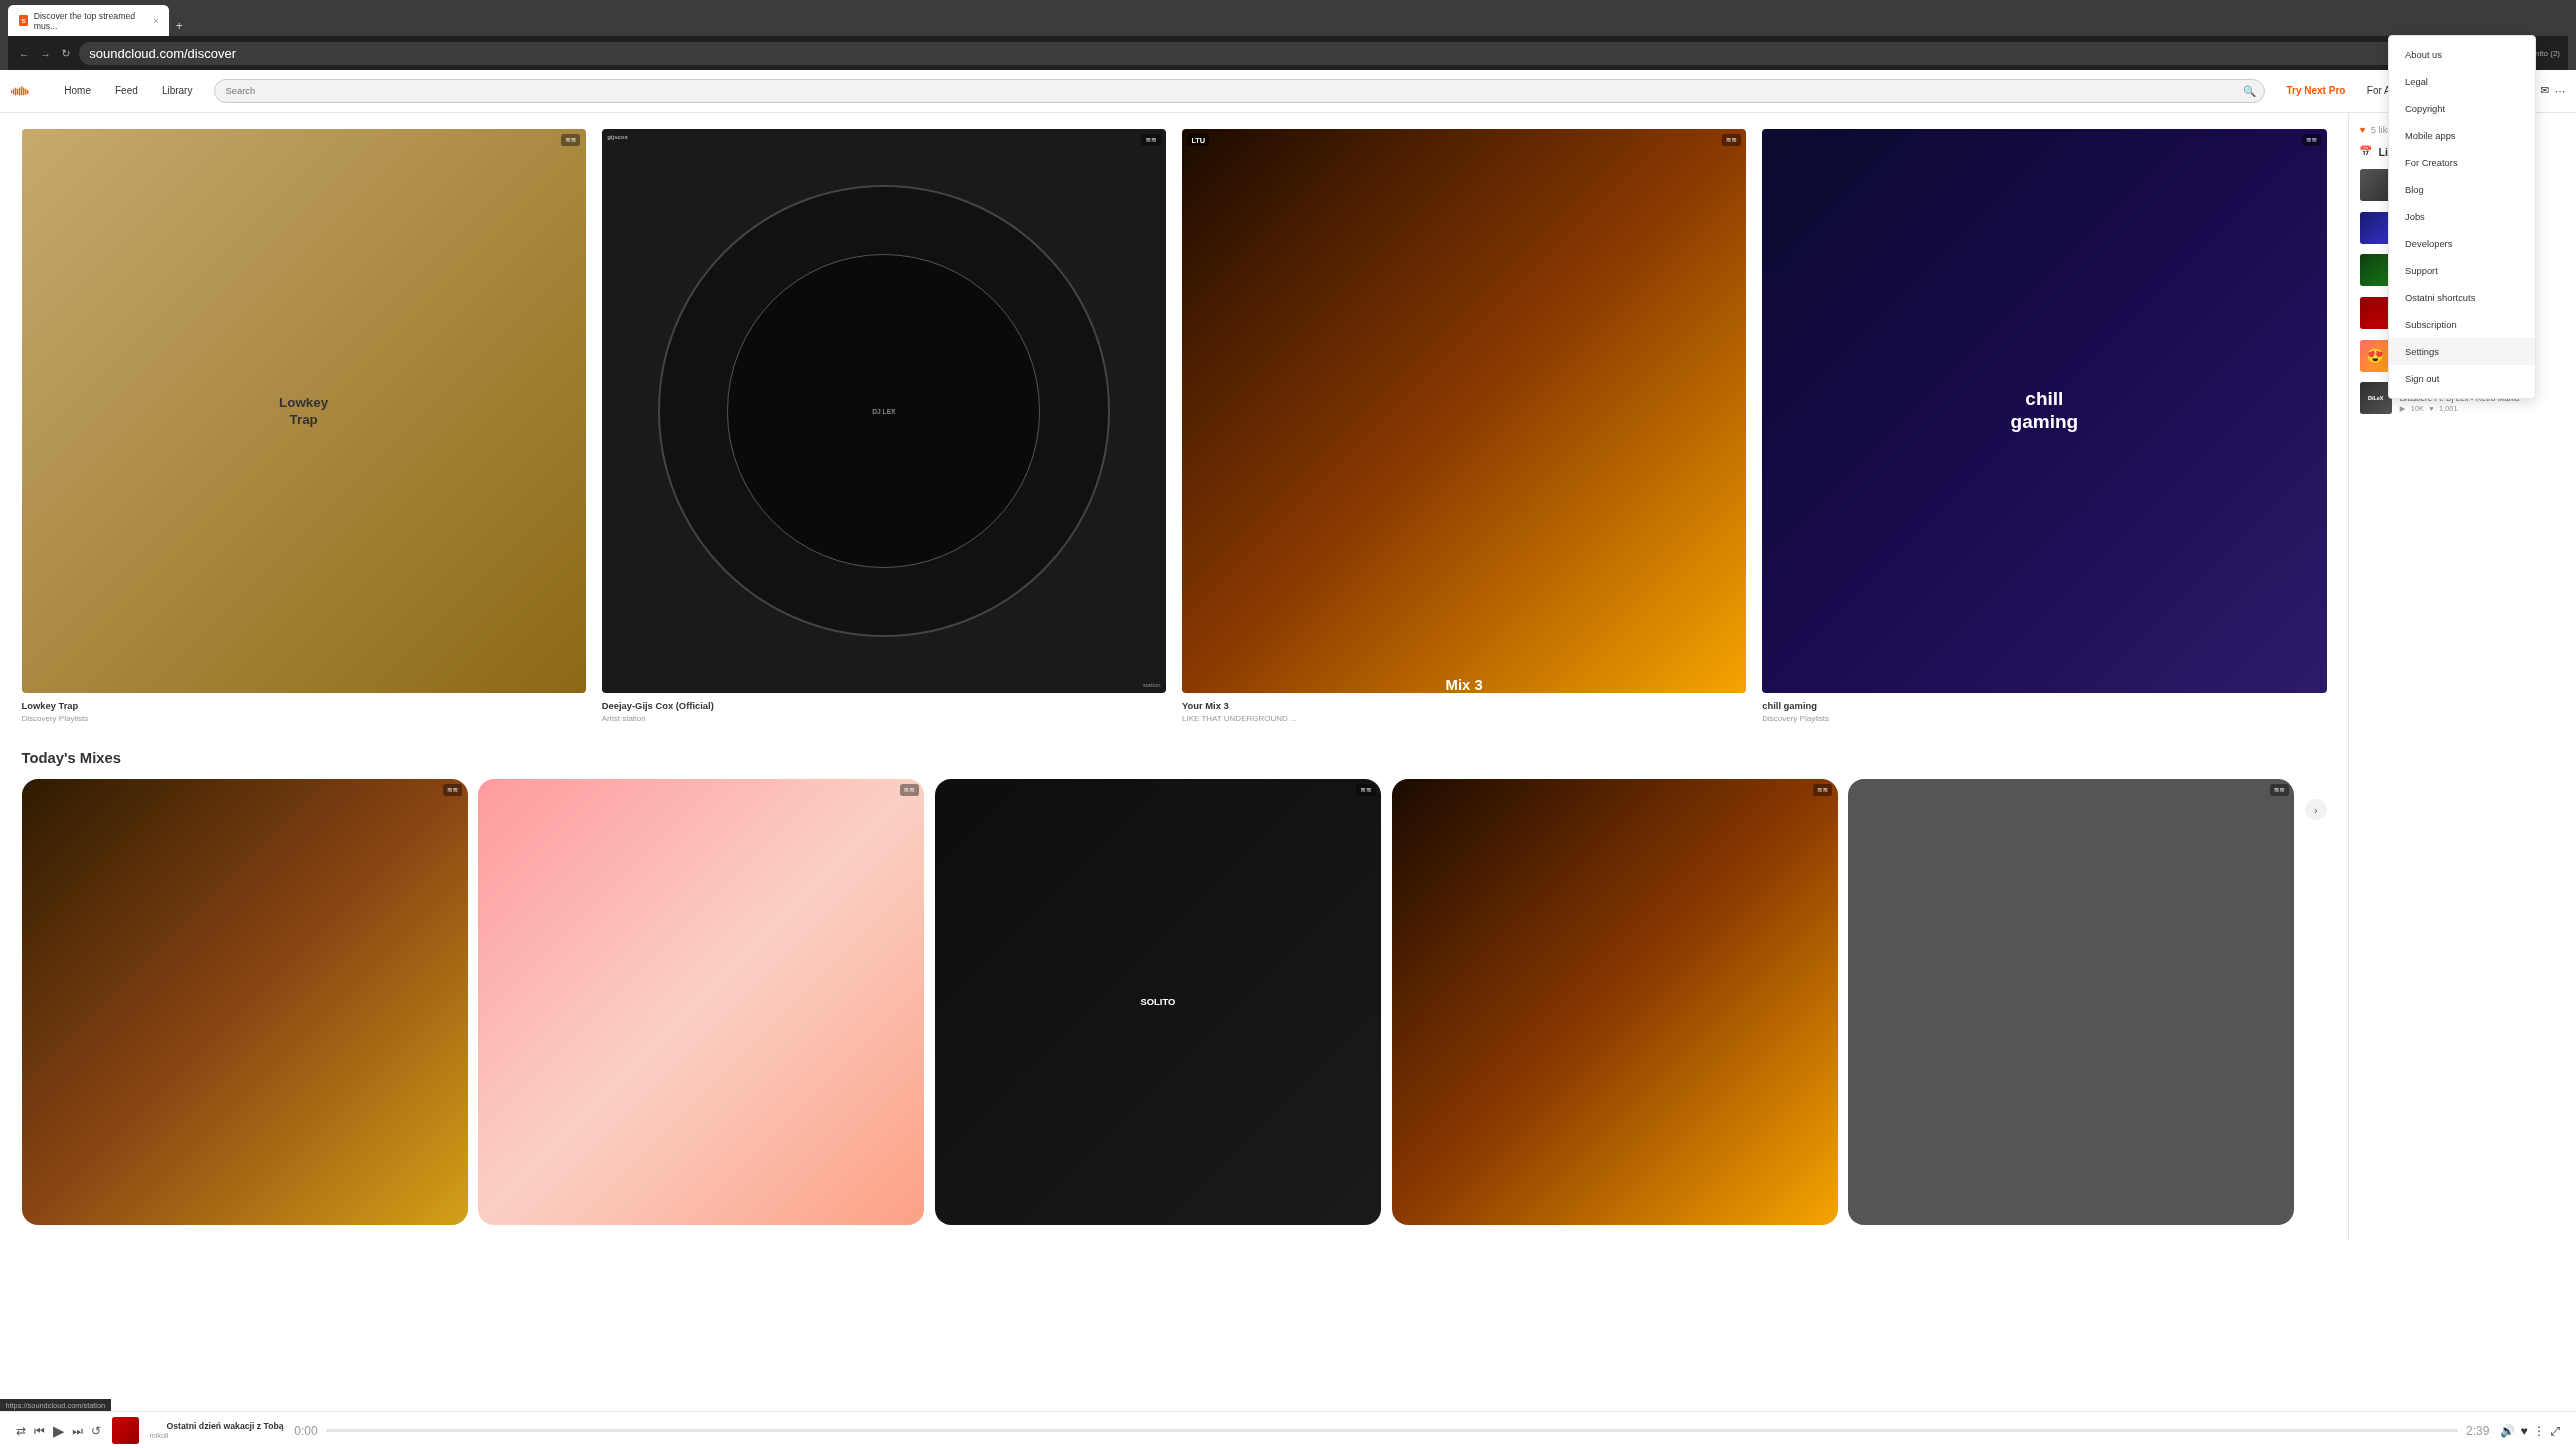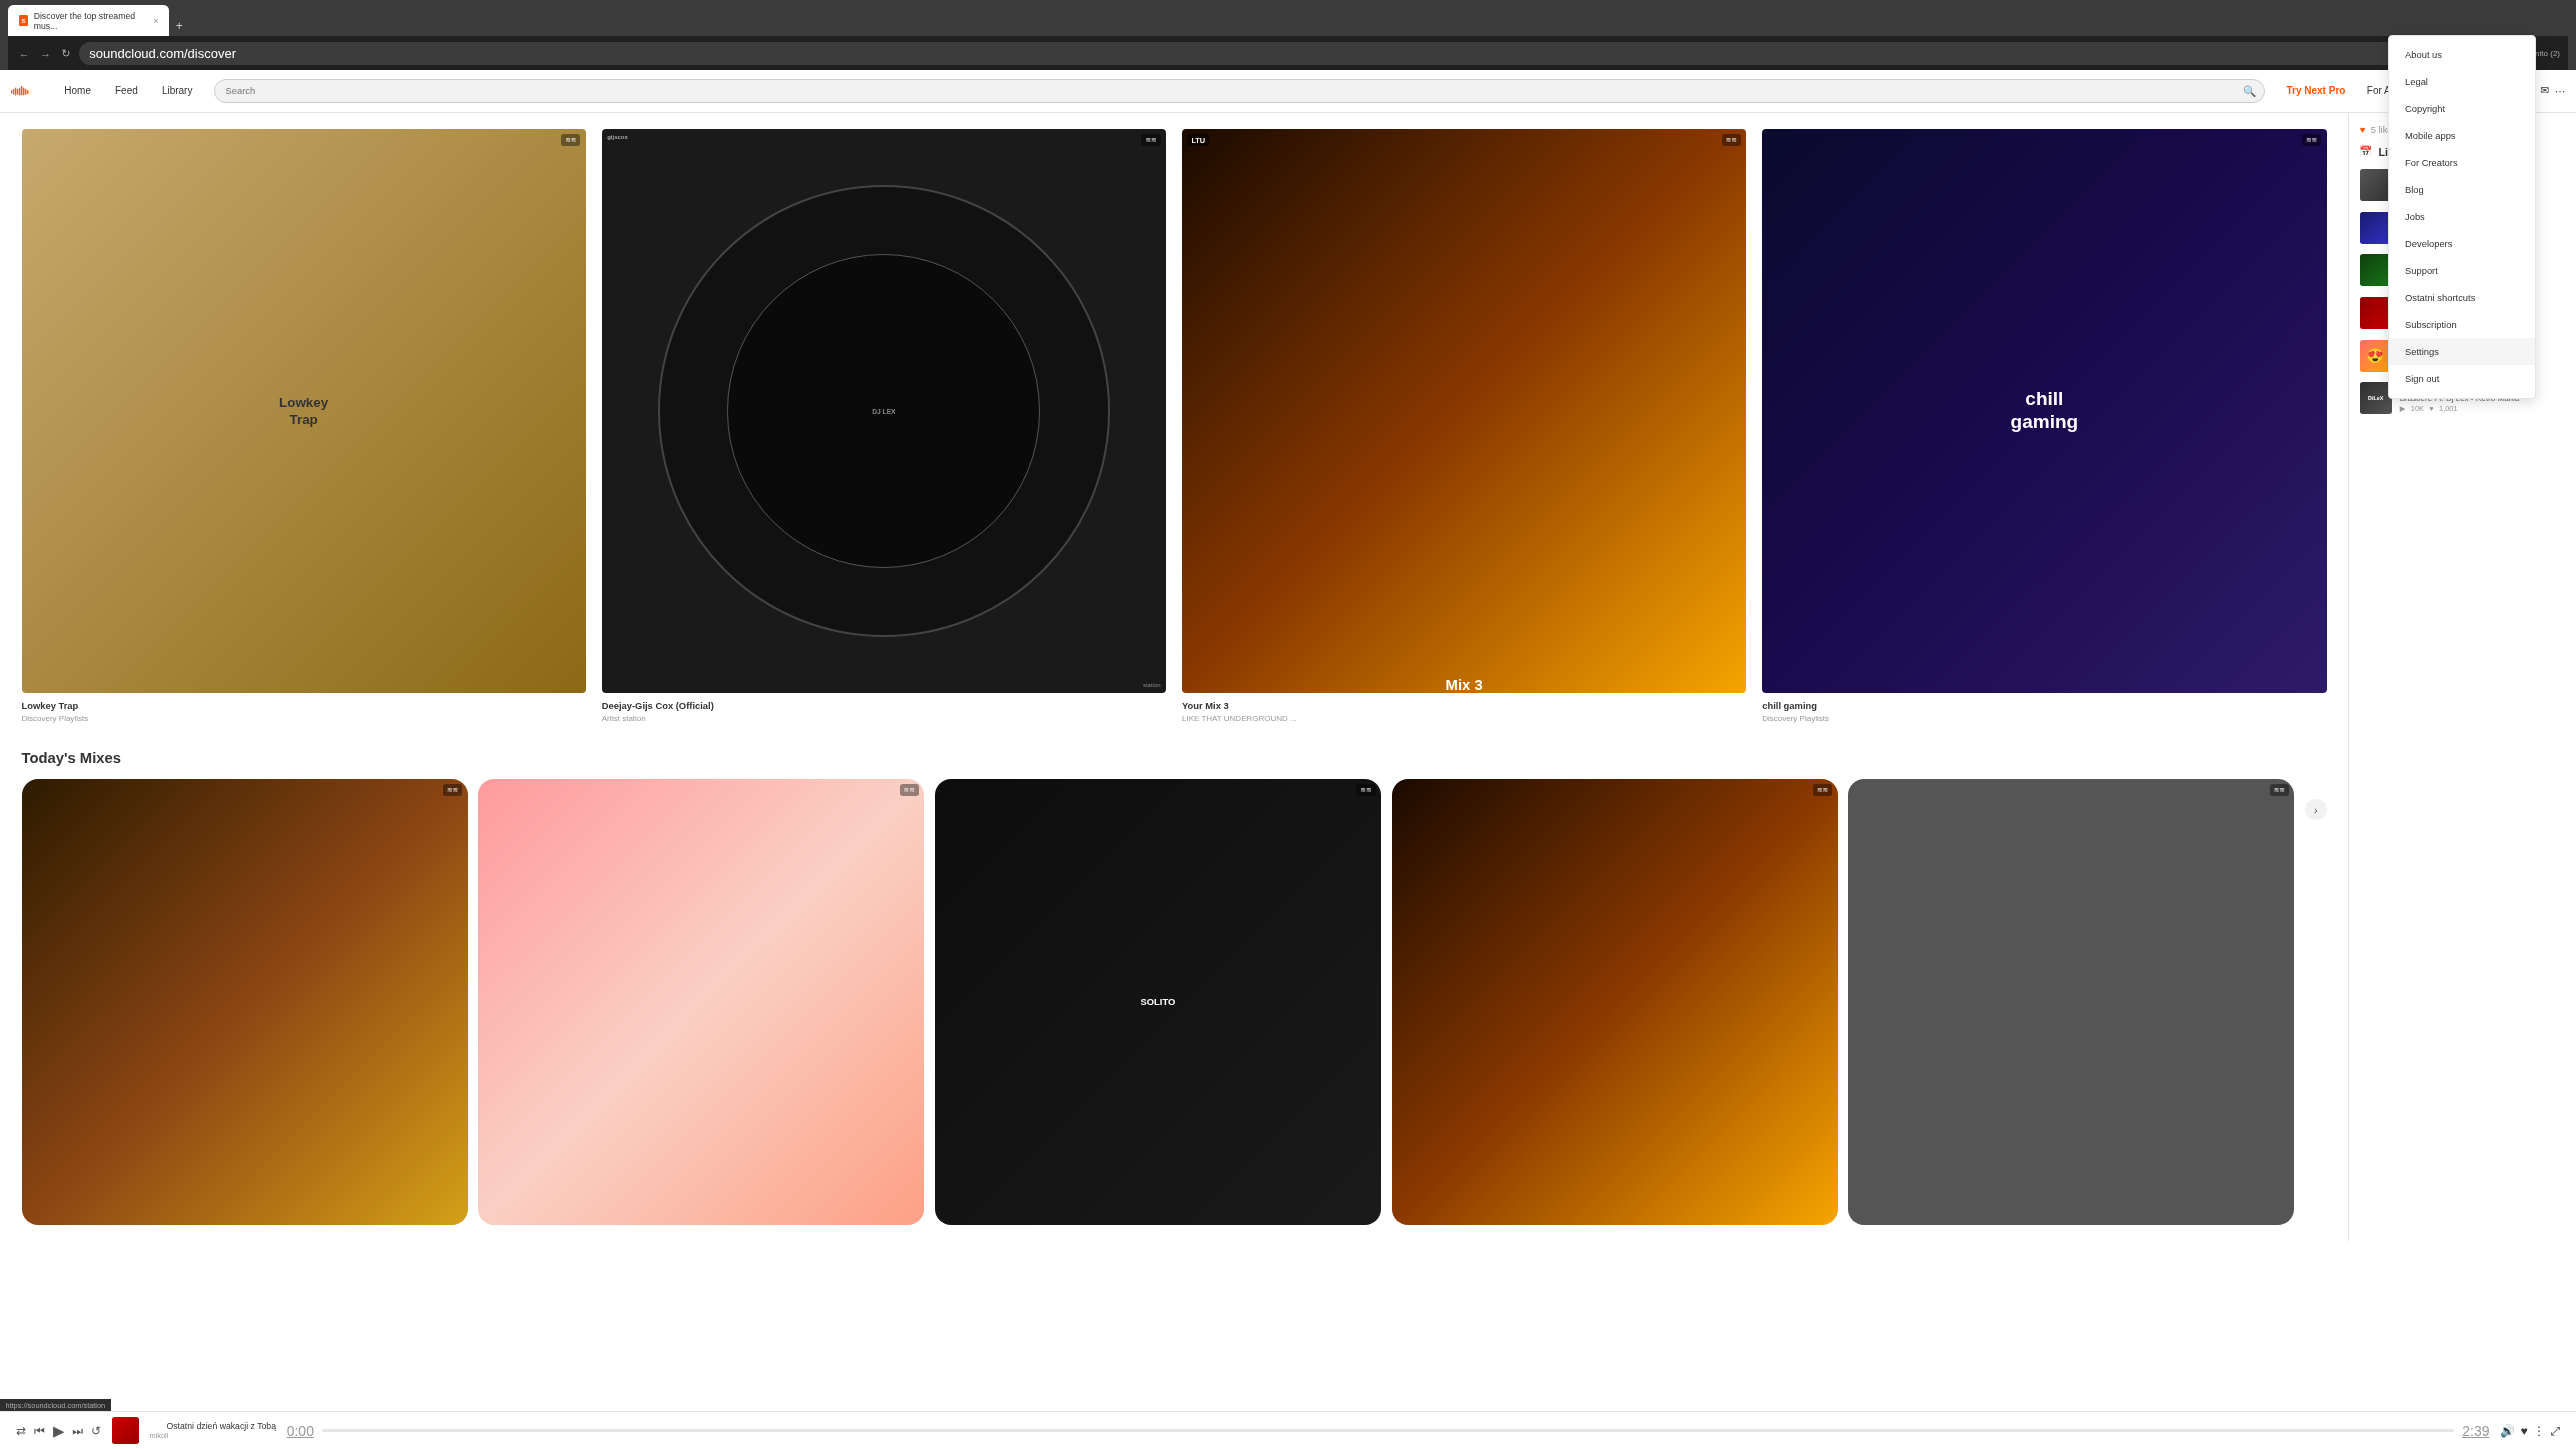--- a/index.html
+++ b/index.html
@@ -87,23 +87,23 @@
     .mix5-today { background: #555; }
 
     
     .player-bar { position: fixed; bottom: 0; left: 0; right: 0; background: #fff; border-top: 0.7px solid #e5e5e5; padding: 8px 16px; display: flex; align-items: center; gap: 10.7px; height: 38px; z-index: 50; }
     .player-art { width: 27px; height: 27px; border-radius: 2.7px; background: linear-gradient(135deg, #c00, #900); flex-shrink: 0; }
     .player-controls { display: flex; align-items: center; gap: 8px; }
     .player-btn { background: none; border: none; font-size: 12px; cursor: pointer; color: #555; }
     .player-timeline { flex: 1; display: flex; align-items: center; gap: 8px; }
     .timeline-bar { flex: 1; height: 2.7px; background: #e5e5e5; border-radius: 1.3px; cursor: pointer; }
     .timeline-progress { width: 0%; height: 100%; background: #f50; border-radius: 1.3px; }
-    .time-label { font-size: 14px; color: #999; white-space: nowrap; text-decoration: underline; }
+    .time-label { font-size: 12px; color: #999; white-space: nowrap; }
     .player-track-info { display: flex; flex-direction: column; }
-    .player-track-title { font-size: 8.7px; font-weight: 400; color: #333; padding-left: 17px; }
+    .player-track-title { font-size: 8.7px; font-weight: 700; color: #333; padding-left: 17px; }
     .player-track-artist { font-size: 7.4px; color: #999; }
     .player-actions { display: flex; align-items: center; gap: 5.4px; }
     .vol-icon { font-size: 12px; color: #555; cursor: pointer; }
 
     
     .status-bar { position: fixed; bottom: 38px; left: 0; background: #2d2d2d; color: #aaa; font-size: 7.4px; padding: 1.3px 5.4px; z-index: 60; }
 
     
     .nav-arrow { width: 21.5px; height: 21.5px; border-radius: 50%; background: #f2f2f2; display: flex; align-items: center; justify-content: center; cursor: pointer; font-size: 10.7px; color: #555; align-self: flex-start; margin-top: 20px; }
 

